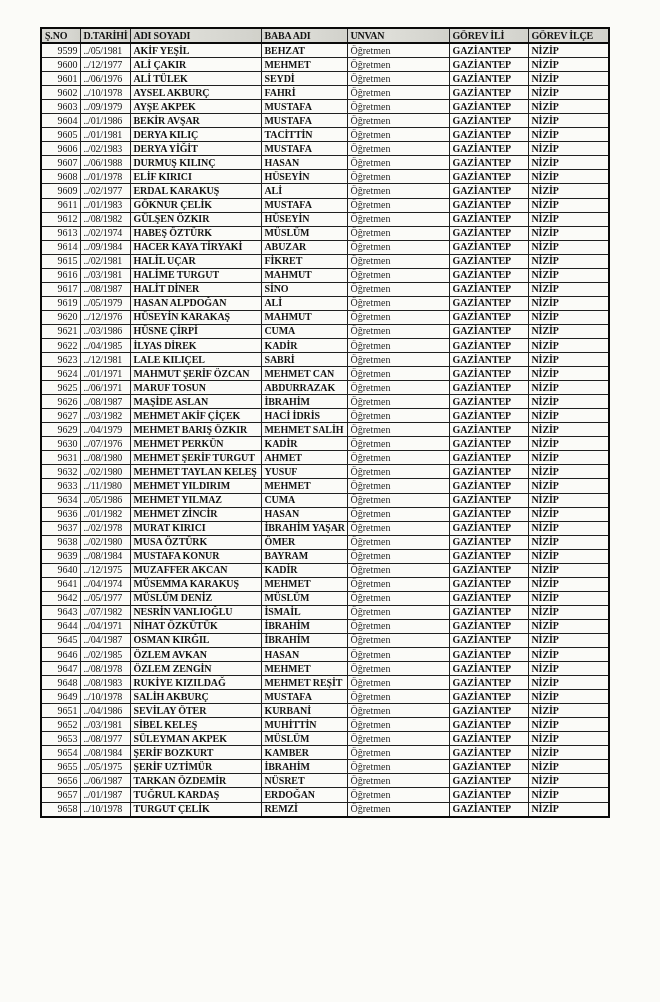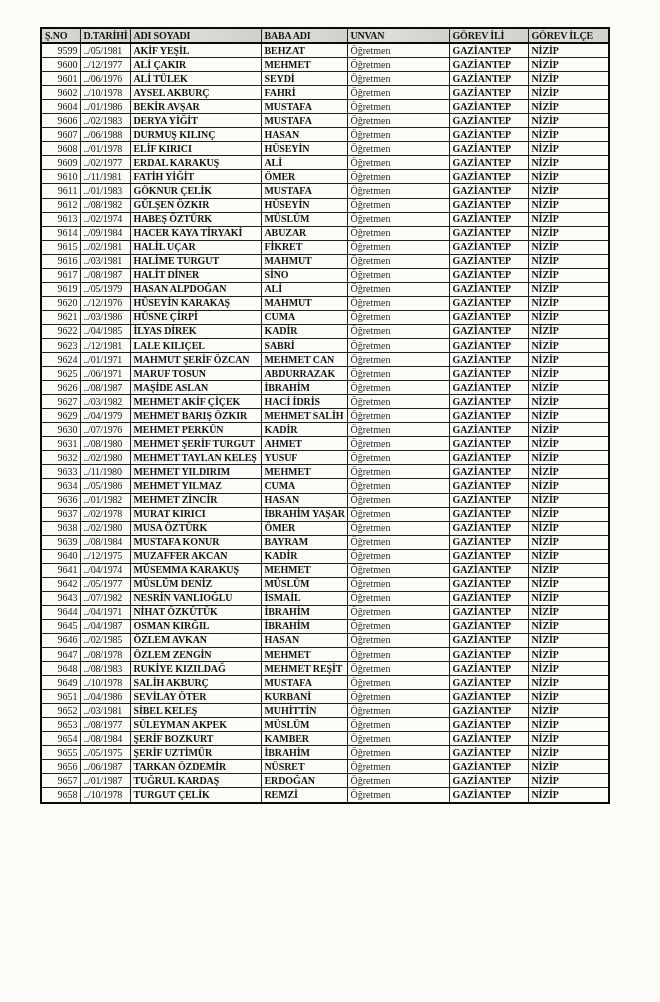--- a/index.html
+++ b/index.html
@@ -121,29 +121,47 @@
         <tr>
           <td class="c0">9602</td>
           <td class="c1">../10/1978</td>
           <td class="c2">AYSEL AKBURÇ</td>
           <td class="c3">FAHRİ</td>
           <td class="c4">Öğretmen</td>
           <td class="c5">GAZİANTEP</td>
           <td class="c6">NİZİP</td>
         </tr>
         <tr>
+          <td class="c0">9603</td>
+          <td class="c1">../09/1979</td>
+          <td class="c2">AYŞE AKPEK</td>
+          <td class="c3">MUSTAFA</td>
+          <td class="c4">Öğretmen</td>
+          <td class="c5">GAZİANTEP</td>
+          <td class="c6">NİZİP</td>
+        </tr>
+        <tr>
           <td class="c0">9604</td>
           <td class="c1">../01/1986</td>
           <td class="c2">BEKİR AVŞAR</td>
           <td class="c3">MUSTAFA</td>
           <td class="c4">Öğretmen</td>
           <td class="c5">GAZİANTEP</td>
           <td class="c6">NİZİP</td>
         </tr>
         <tr>
+          <td class="c0">9605</td>
+          <td class="c1">../01/1981</td>
+          <td class="c2">DERYA KILIÇ</td>
+          <td class="c3">TACİTTİN</td>
+          <td class="c4">Öğretmen</td>
+          <td class="c5">GAZİANTEP</td>
+          <td class="c6">NİZİP</td>
+        </tr>
+        <tr>
           <td class="c0">9606</td>
           <td class="c1">../02/1983</td>
           <td class="c2">DERYA YİĞİT</td>
           <td class="c3">MUSTAFA</td>
           <td class="c4">Öğretmen</td>
           <td class="c5">GAZİANTEP</td>
           <td class="c6">NİZİP</td>
         </tr>
         <tr>
           <td class="c0">9607</td>
@@ -161,29 +179,20 @@
           <td class="c3">HÜSEYİN</td>
           <td class="c4">Öğretmen</td>
           <td class="c5">GAZİANTEP</td>
           <td class="c6">NİZİP</td>
         </tr>
         <tr>
           <td class="c0">9609</td>
           <td class="c1">../02/1977</td>
           <td class="c2">ERDAL KARAKUŞ</td>
           <td class="c3">ALİ</td>
-          <td class="c4">Öğretmen</td>
-          <td class="c5">GAZİANTEP</td>
-          <td class="c6">NİZİP</td>
-        </tr>
-        <tr>
-          <td class="c0">9610</td>
-          <td class="c1">../11/1981</td>
-          <td class="c2">FATİH YİĞİT</td>
-          <td class="c3">ÖMER</td>
           <td class="c4">Öğretmen</td>
           <td class="c5">GAZİANTEP</td>
           <td class="c6">NİZİP</td>
         </tr>
         <tr>
           <td class="c0">9611</td>
           <td class="c1">../01/1983</td>
           <td class="c2">GÖKNUR ÇELİK</td>
           <td class="c3">MUSTAFA</td>
           <td class="c4">Öğretmen</td>

